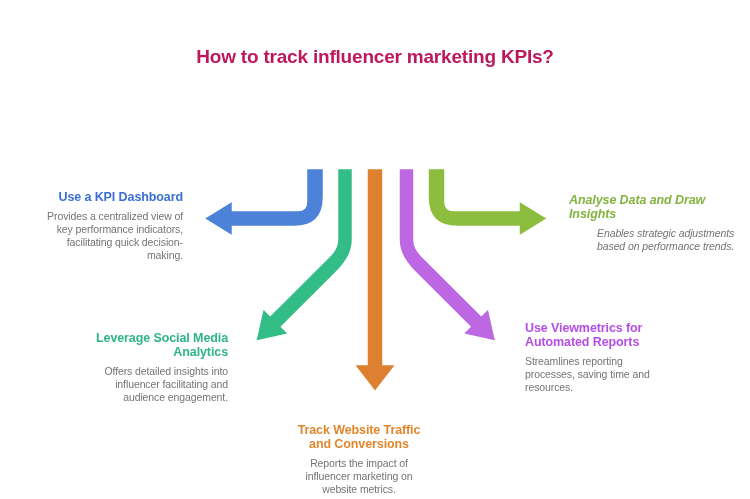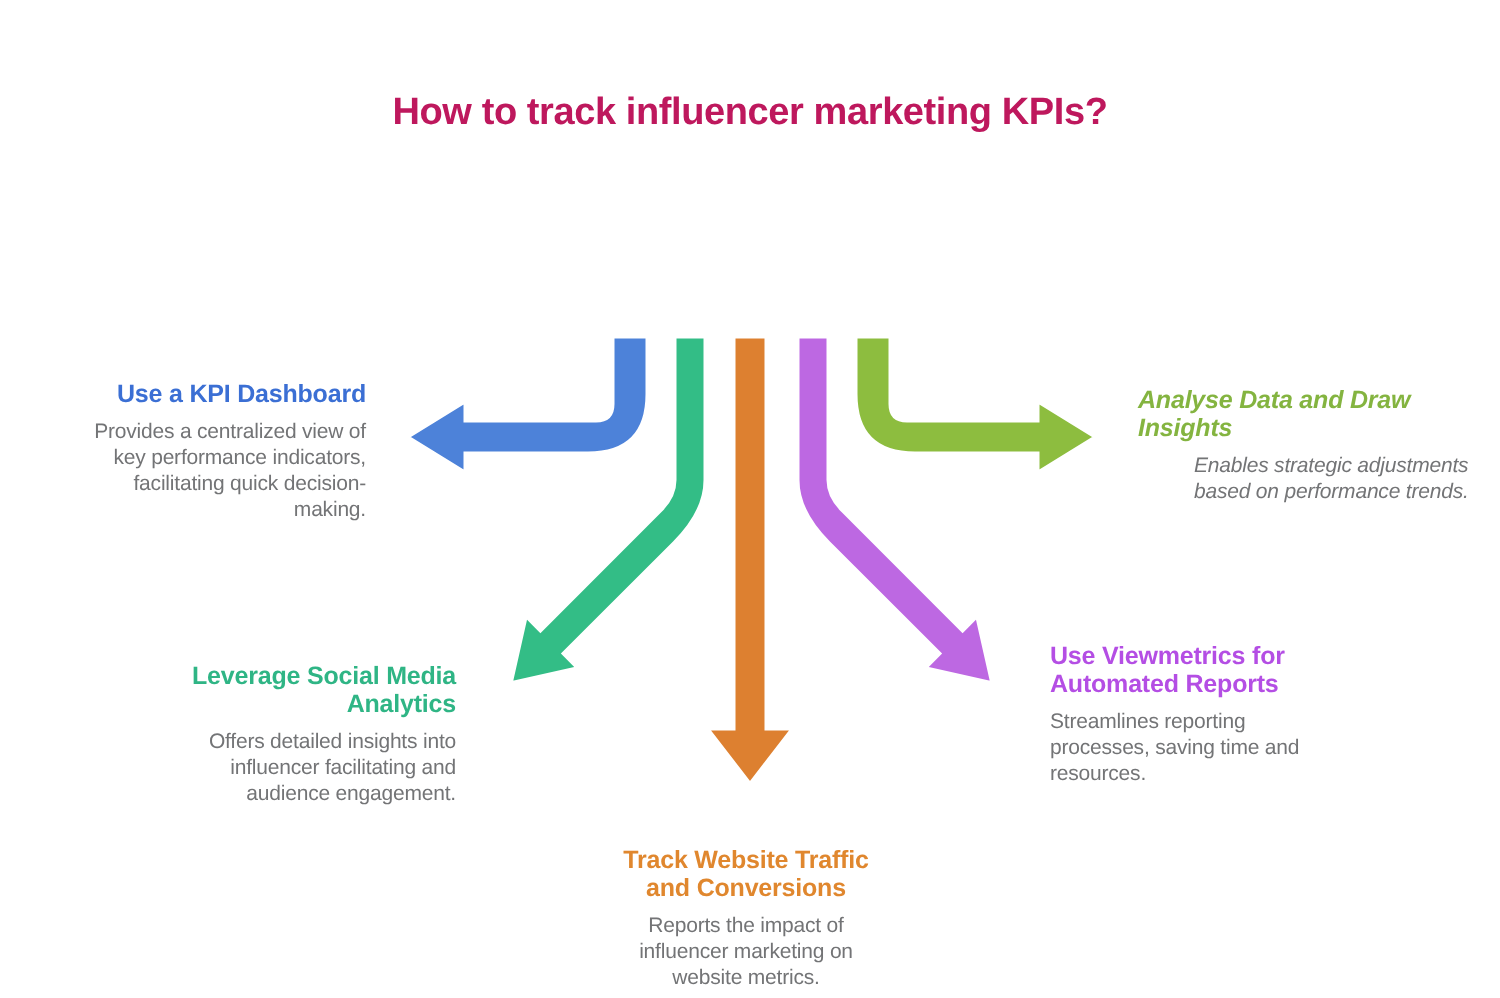--- a/index.html
+++ b/index.html
@@ -87,21 +87,21 @@
       <div class="line">Use Viewmetrics for</div>
       <div class="line">Automated Reports</div>
     </div>
     <div class="desc" style="color: rgb(115, 116, 118);">
       <div class="line">Streamlines reporting</div>
       <div class="line">processes, saving time and</div>
       <div class="line">resources.</div>
     </div>
   </div>
 
-  <div class="block align-center" style="left:263px;width:220px;top:423px;">
+  <div class="block align-center" style="left:249px;width:220px;top:423px;">
     <div class="heading" style="color: rgb(224, 135, 46);">
       <div class="line">Track Website Traffic</div>
       <div class="line">and Conversions</div>
     </div>
     <div class="desc" style="color: rgb(115, 116, 118);">
       <div class="line">Reports the impact of</div>
       <div class="line">influencer marketing on</div>
       <div class="line">website metrics.</div>
     </div>
   </div>

